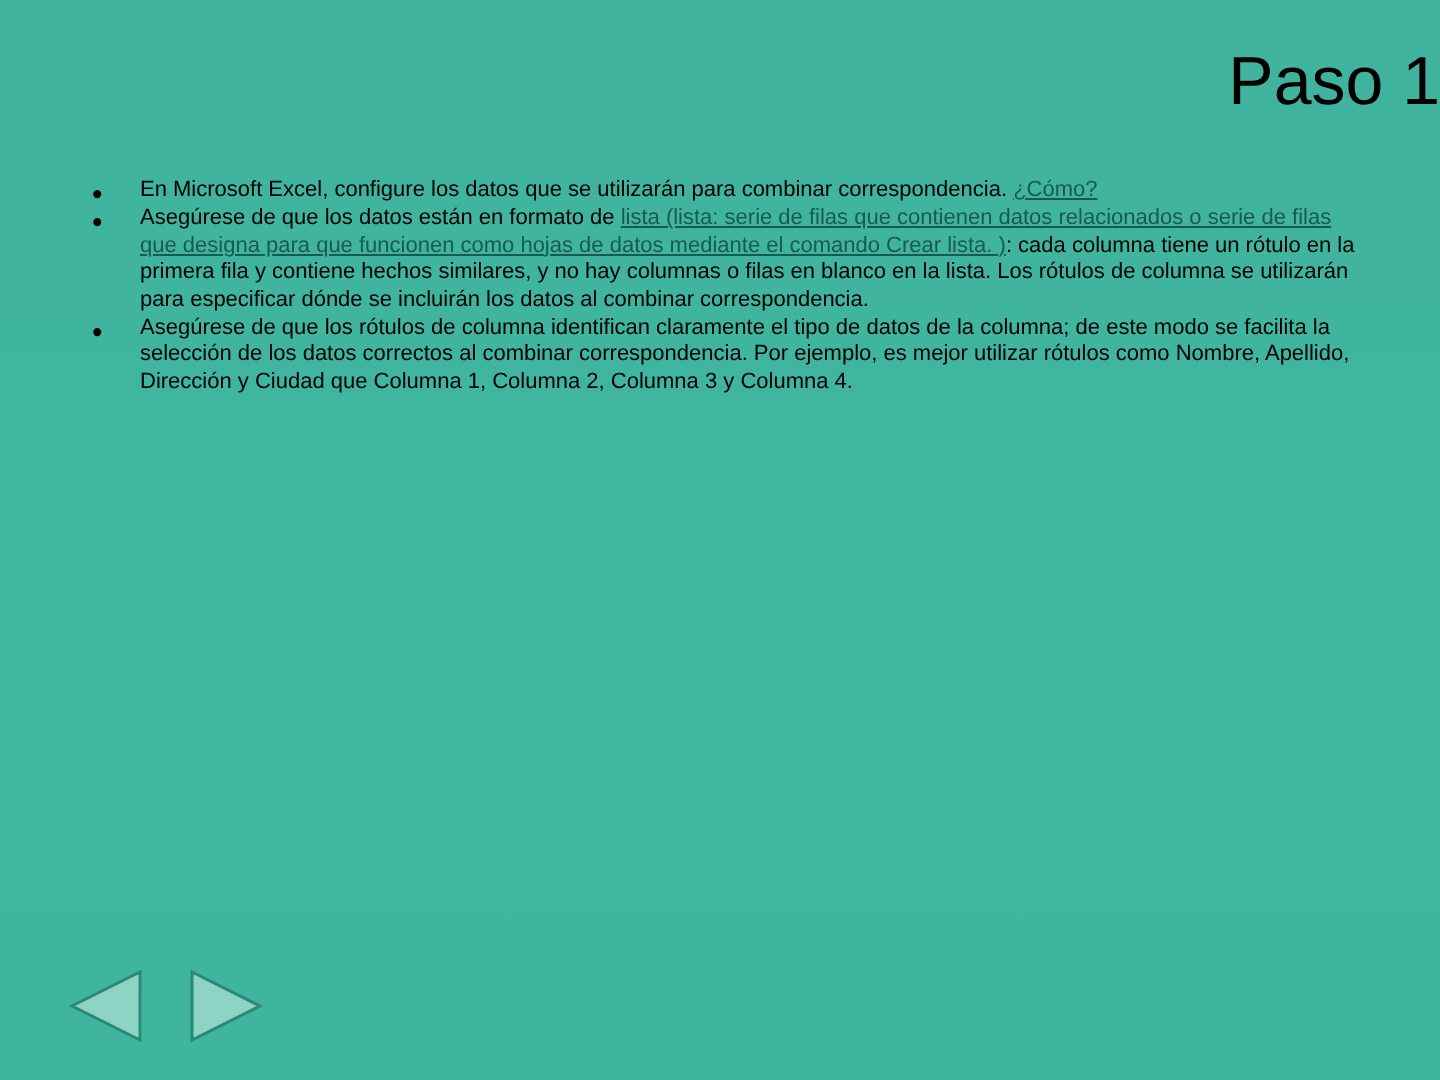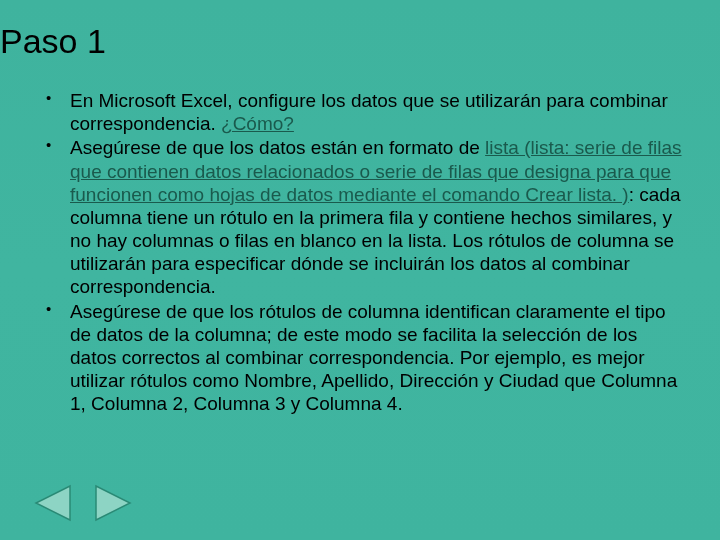--- a/index.html
+++ b/index.html
@@ -6,37 +6,37 @@
   body {
     width: 720px;
     height: 540px;
     background: linear-gradient(180deg, #3fb39e 0%, #40b5a0 50%, #3fb49f 100%);
     font-family: Arial, Helvetica, sans-serif;
     color: #000;
     position: relative;
     overflow: hidden;
   }
   .title {
-    text-align: left;
+    text-align: right;
     font-size: 34px;
     font-weight: 400;
     padding-top: 22px;
     padding-bottom: 28px;
     color: #000;
   }
   .content {
     padding: 0 38px 0 38px;
   }
   ul {
     list-style: none;
   }
   li {
     position: relative;
     padding-left: 32px;
-    font-size: 19px;
+    font-size: 11px;
     line-height: 1.22;
     color: #000;
     margin-bottom: 1px;
   }
   li::before {
     content: "•";
     position: absolute;
     left: 8px;
     top: 0;
     font-size: 15px;

